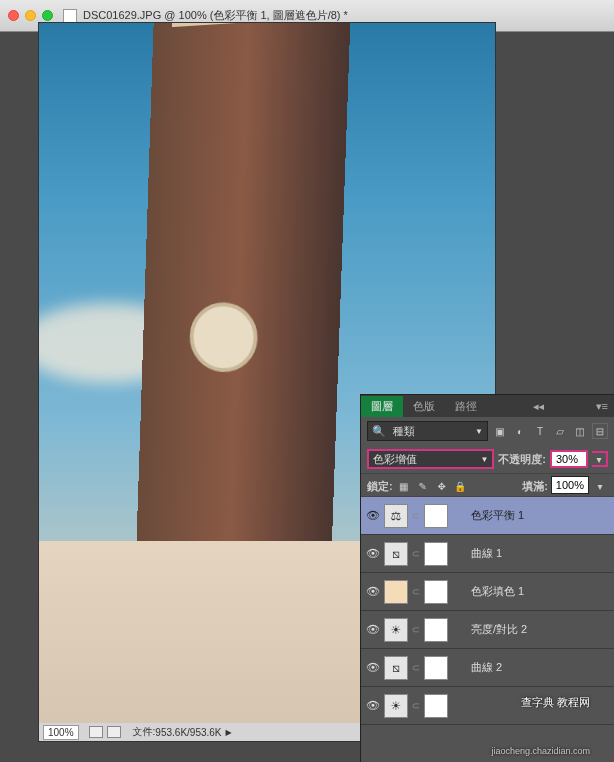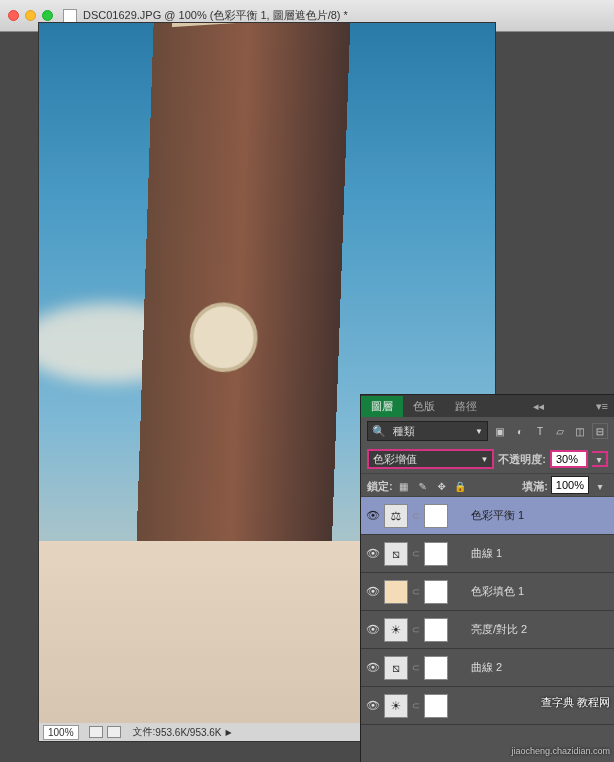--- a/index.html
+++ b/index.html
@@ -46,21 +46,21 @@
 .layers { overflow: hidden; }
 .layer { display: flex; align-items: center; height: 38px; border-bottom: 1px solid #3a3a3a; padding: 0 4px; gap: 3px; }
 .layer.selected { background: #8a97c4; color: #222; }
 .eye { width: 16px; height: 16px; display: flex; align-items: center; justify-content: center; }
 .adj-ic { width: 24px; height: 24px; background: #e5e5e5; display: flex; align-items: center; justify-content: center; color: #333; font-size: 12px; border: 1px solid #888; }
 .link { width: 10px; font-size: 10px; color: #888; display: flex; align-items: center; justify-content: center; }
 .mask { width: 24px; height: 24px; background: #fff; border: 1px solid #888; }
 .mask.solid { background: #f5dcb8; }
 .lname { margin-left: 20px; font-size: 11px; }
 
-.watermark { position: absolute; bottom: 6px; right: 4px; color: #fff; font-size: 11px; text-align: right; text-shadow: 0 0 3px #000; }
+.watermark { position: absolute; bottom: 6px; right: 24px; color: #fff; font-size: 11px; text-align: right; text-shadow: 0 0 3px #000; }
 .wm-small { font-size: 9px; color: rgba(255,255,255,0.7); margin-top: 36px; }
 </style>
 </head>
 <body>
 
 <div class="titlebar">
   <div class="traffic">
     <div class="dot red"></div>
     <div class="dot yel"></div>
     <div class="dot grn"></div>

